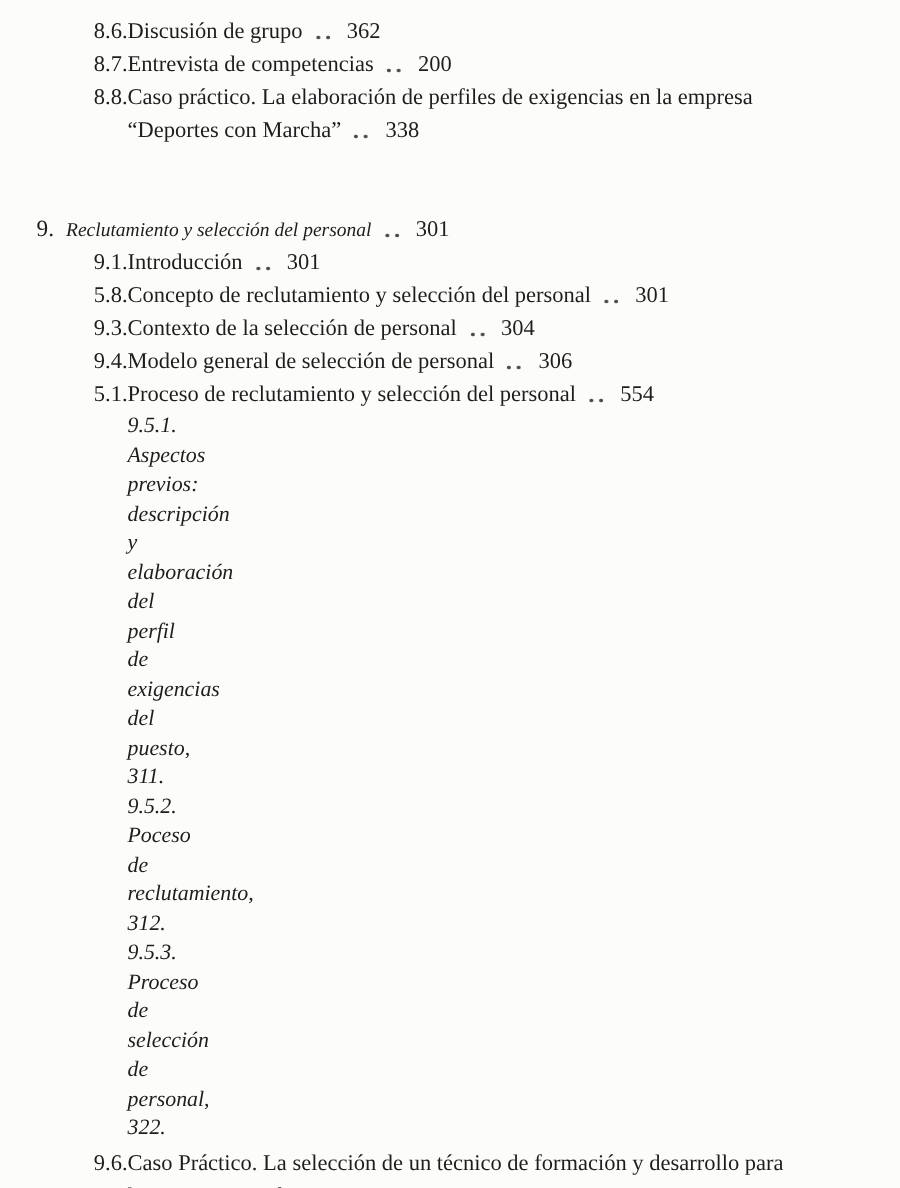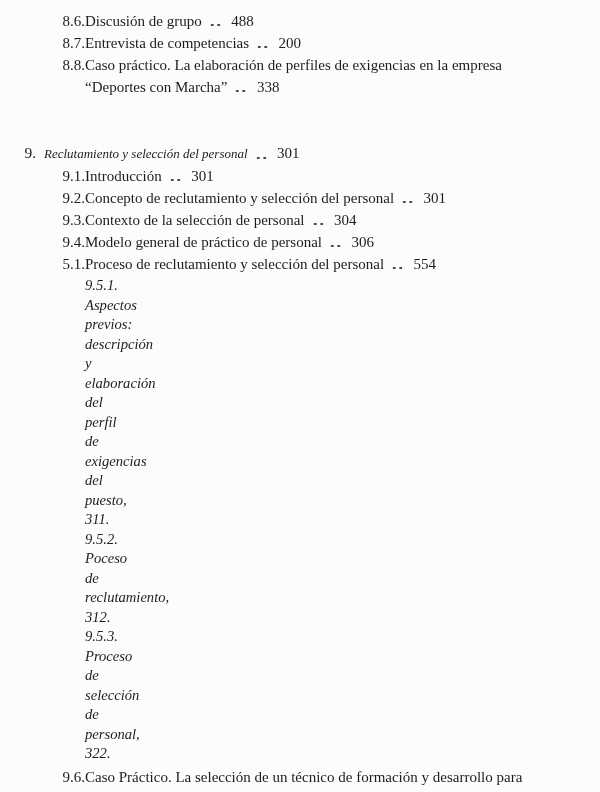--- a/index.html
+++ b/index.html
@@ -60,21 +60,21 @@
 
 <div class="page">
   <div class="toc">
       <div class="toc-group">
         <div class="row entry">
           <span class="num">8.6.</span>
           <div class="body">
             <div class="line-flex">
               <span class="text">Discusión de grupo</span>
               <span class="leader"></span>
-              <span class="page">488</span>
+              <span class="page">362</span>
             </div>
           </div>
         </div>
         <div class="row entry">
           <span class="num">8.7.</span>
           <div class="body">
             <div class="line-flex">
               <span class="text">Entrevista de competencias</span>
               <span class="leader"></span>
               <span class="page">200</span>
@@ -104,21 +104,21 @@
           <span class="num">9.1.</span>
           <div class="body">
             <div class="line-flex">
               <span class="text">Introducción</span>
               <span class="leader"></span>
               <span class="page">301</span>
             </div>
           </div>
         </div>
         <div class="row entry">
-          <span class="num">9.2.</span>
+          <span class="num">5.8.</span>
           <div class="body">
             <div class="line-flex">
               <span class="text">Concepto de reclutamiento y selección del personal</span>
               <span class="leader"></span>
               <span class="page">301</span>
             </div>
           </div>
         </div>
         <div class="row entry">
           <span class="num">9.3.</span>
@@ -127,21 +127,21 @@
               <span class="text">Contexto de la selección de personal</span>
               <span class="leader"></span>
               <span class="page">304</span>
             </div>
           </div>
         </div>
         <div class="row entry">
           <span class="num">9.4.</span>
           <div class="body">
             <div class="line-flex">
-              <span class="text">Modelo general de práctico de personal</span>
+              <span class="text">Modelo general de selección de personal</span>
               <span class="leader"></span>
               <span class="page">306</span>
             </div>
           </div>
         </div>
         <div class="row entry">
           <span class="num">5.1.</span>
           <div class="body">
             <div class="line-flex">
               <span class="text">Proceso de reclutamiento y selección del personal</span>

